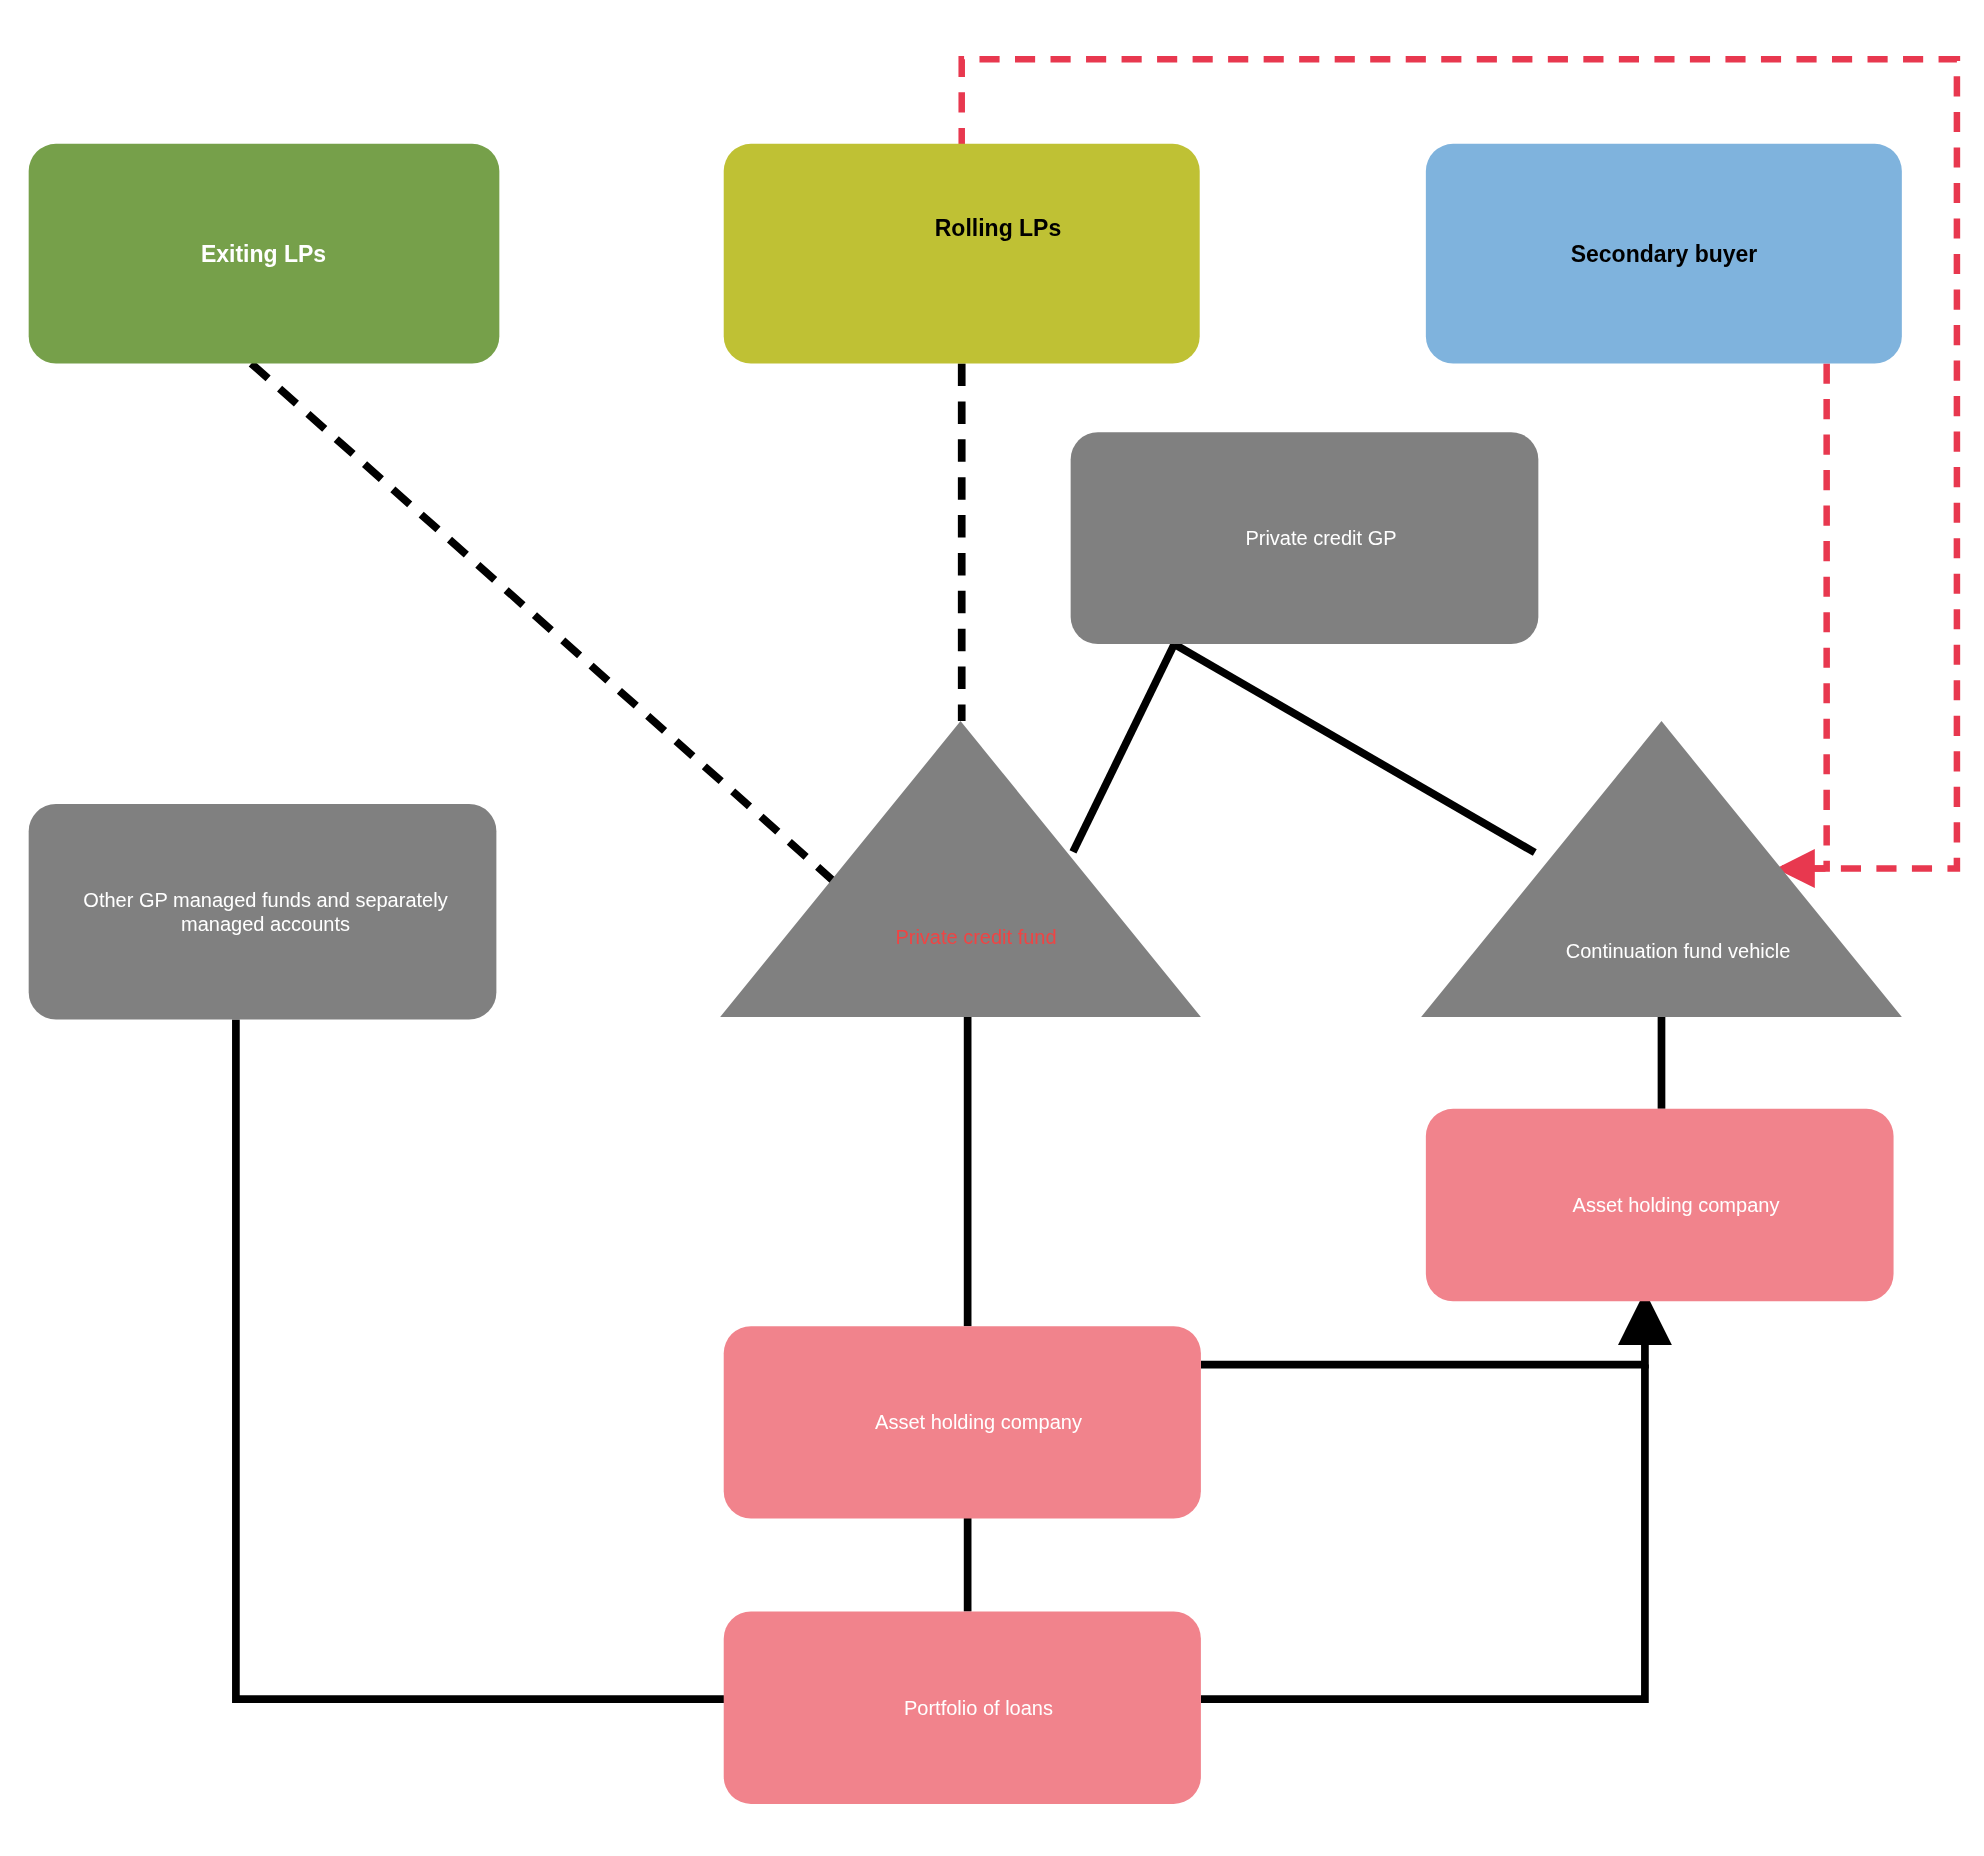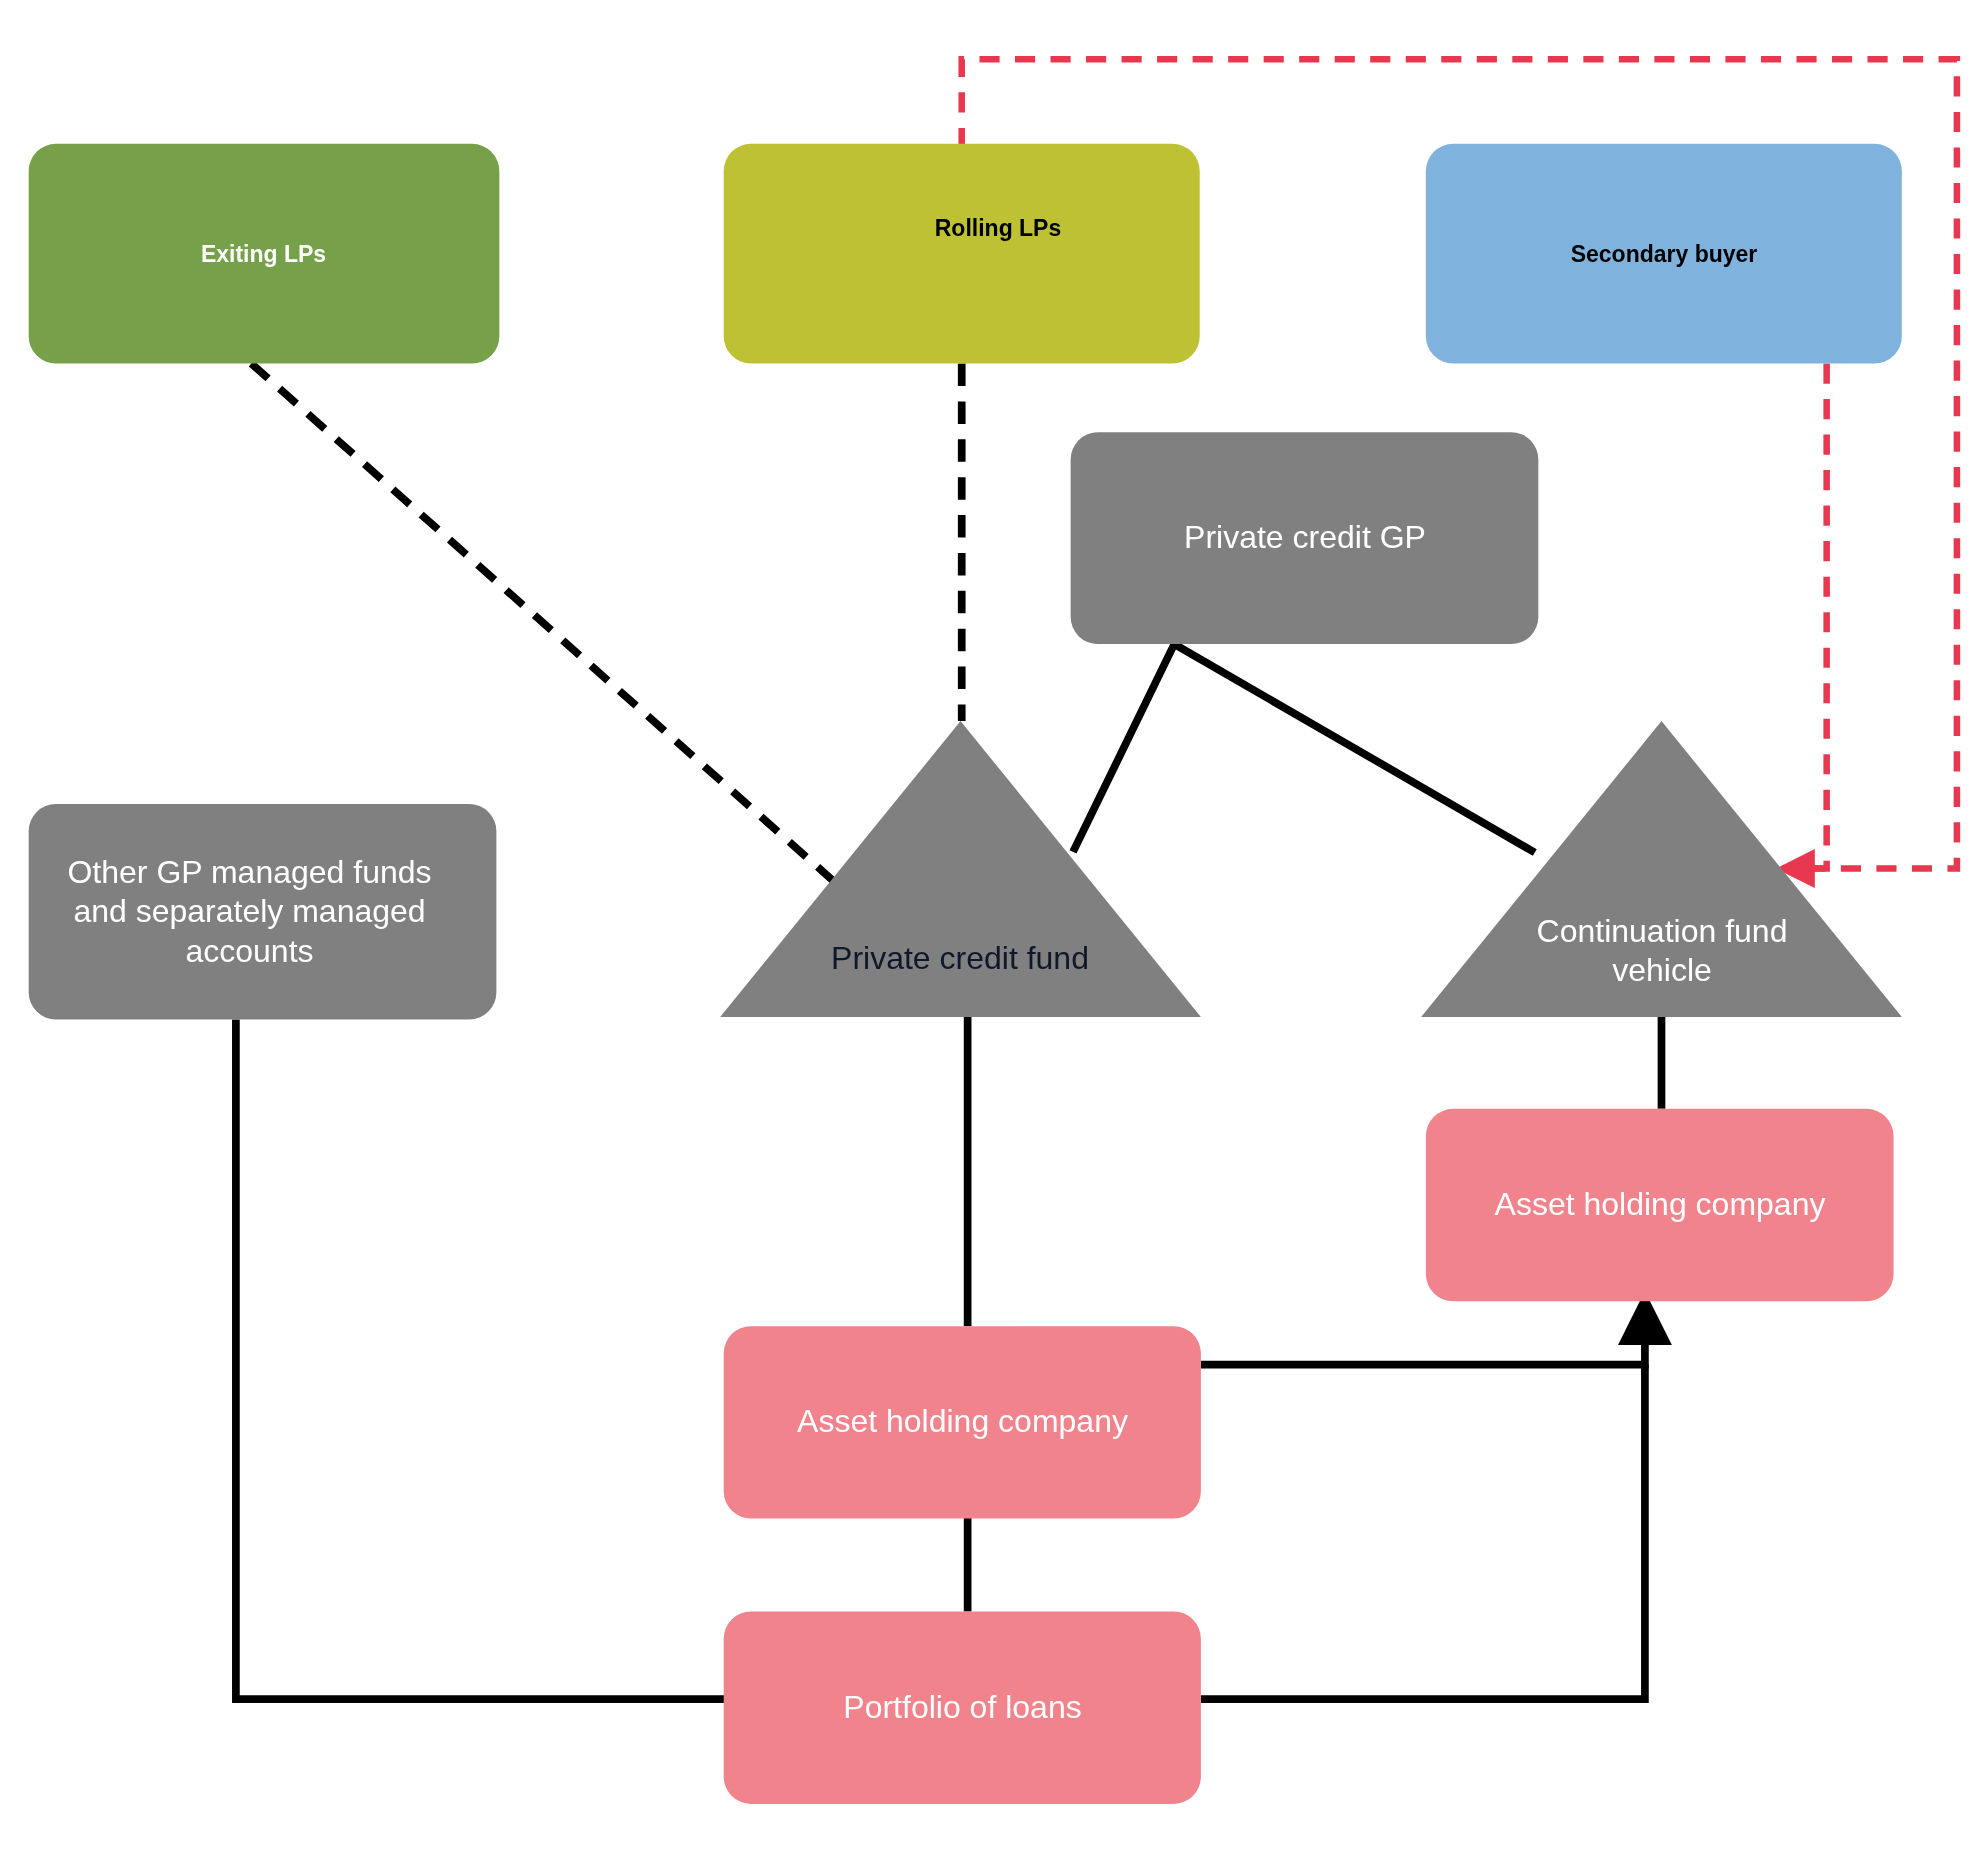--- a/index.html
+++ b/index.html
@@ -5,21 +5,21 @@
   html,body{margin:0;padding:0;background:#ffffff;}
   body{font-family:"Liberation Sans",sans-serif;}
   #stage{position:relative;width:1985px;height:1856px;background:#ffffff;overflow:hidden;}
   svg.diagram{position:absolute;left:0;top:0;width:1985px;height:1856px;display:block;}
   .nodeLabel{
     position:absolute;display:flex;align-items:center;justify-content:center;
     text-align:center;line-height:1.22;pointer-events:none;
   }
   .lbl-bold{font-weight:bold;}
   .lbl-46{font-size:23px;}
-  .lbl-44{font-size:32px;}
+  .lbl-44{font-size:20px;padding-left:16px;}
 </style>
 </head>
 <body>
 
 <div id="stage">
 
   <svg class="diagram" viewBox="0 0 3352 3135">
     <defs>
       <marker id="arrow-black" viewBox="0 0 12 12" refX="10" refY="6" markerWidth="7" markerHeight="7" orient="auto-start-reverse">
         <path d="M 0 0 L 12 6 L 0 12 z" fill="#000000"></path>
@@ -76,21 +76,21 @@
   <div class="nodeLabel lbl-bold lbl-46" style="left:28px;top:144px;width:471px;height:220px;color:#ffffff;">Exiting LPs</div>
 
   <div class="nodeLabel lbl-bold lbl-46" style="left:760px;top:144px;width:476px;height:168px;color:#000000;">Rolling LPs</div>
 
   <div class="nodeLabel lbl-bold lbl-46" style="left:1426px;top:144px;width:476px;height:220px;color:#000000;">Secondary buyer</div>
 
   <div class="nodeLabel lbl-44" style="left:1071px;top:432px;width:468px;height:212px;color:#ffffff;">Private credit GP</div>
 
   <div class="nodeLabel lbl-44" style="left:44px;top:804px;width:411px;height:216px;color:#ffffff;">Other GP managed funds and separately managed accounts</div>
 
-  <div class="nodeLabel lbl-44" style="left:818px;top:900px;width:284px;height:118px;color:#0f172a;">Private credit fund</div>
+  <div class="nodeLabel lbl-44" style="left:818px;top:878px;width:284px;height:118px;color:#ef4444;">Private credit fund</div>
 
   <div class="nodeLabel lbl-44" style="left:1508px;top:892px;width:308px;height:118px;color:#ffffff;">Continuation fund vehicle</div>
 
   <div class="nodeLabel lbl-44" style="left:724px;top:1326px;width:477px;height:192px;color:#ffffff;">Asset holding company</div>
 
   <div class="nodeLabel lbl-44" style="left:1426px;top:1109px;width:468px;height:192px;color:#ffffff;">Asset holding company</div>
 
   <div class="nodeLabel lbl-44" style="left:724px;top:1612px;width:477px;height:192px;color:#ffffff;">Portfolio of loans</div>
 
 </div>

